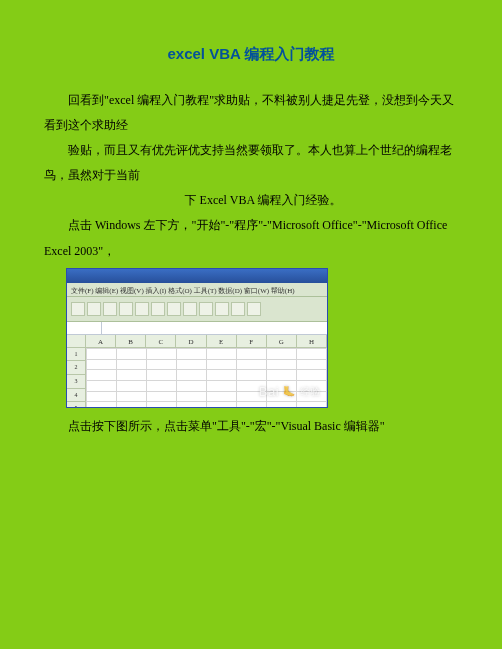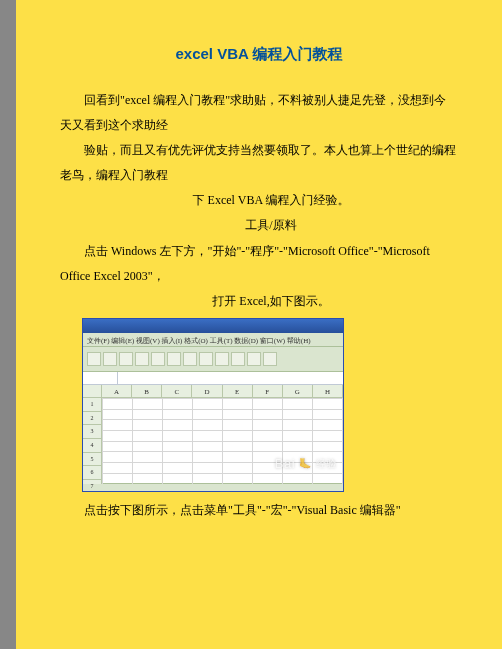--- a/index.html
+++ b/index.html
@@ -6,27 +6,26 @@
     margin: 0;
     padding: 0;
     background: #878787;
     font-family: SimSun, "宋体", serif;
     display: flex;
     justify-content: center;
   }
   .page {
     width: 502px;
     height: 649px;
-    background: #fde047;
+    background: #84cc16;
     box-sizing: border-box;
     padding: 38px 44px 20px 44px;
     font-size: 12px;
     line-height: 2.1;
     color: #000;
-    margin-left: 16px;
   }
   .title {
     text-align: center;
     font-family: SimHei, "黑体", sans-serif;
     font-weight: bold;
     font-size: 15px;
     color: #03519b;
     margin: 0 0 18px 0;
   }
   .para {
@@ -34,21 +33,21 @@
     text-indent: 2em;
   }
   .para-noindent {
     margin: 0;
     text-indent: 2em;
     text-align: center;
   }
   .screenshot {
     margin: 4px 0 0 22px;
     width: 262px;
-    height: 174px;
+    height: 140px;
     border: 1px solid #2a4db0;
     background: #d7e4f2;
     box-sizing: border-box;
     position: relative;
     overflow: hidden;
   }
   .excel-titlebar {
     height: 14px;
     background: linear-gradient(#3a6ec4, #274f9a);
   }
@@ -128,21 +127,21 @@
       repeating-linear-gradient(90deg, #d6d6d6 0 1px, transparent 1px 30px);
   }
   .sheet-tabs {
     height: 12px;
     background: #dae5cf;
     border-top: 1px solid #acc09a;
   }
   .watermark {
     position: absolute;
     right: 6px;
-    bottom: 14px;
+    bottom: 2px;
     font-family: Arial, sans-serif;
     font-size: 13px;
     color: rgba(255,255,255,0.72);
     text-shadow: 0 0 3px rgba(0,0,0,0.28);
     letter-spacing: 0.5px;
     display:flex;
     align-items:center;
     gap:4px;
   }
   .watermark .zh {
@@ -152,25 +151,23 @@
   }
 </style>
 </head>
 <body>
 
 <div class="page">
 
   <h1 class="title">excel VBA 编程入门教程</h1>
 
   <p class="para">回看到"excel 编程入门教程"求助贴，不料被别人捷足先登，没想到今天又看到这个求助经</p>
-  <p class="para">验贴，而且又有优先评优支持当然要领取了。本人也算上个世纪的编程老鸟，编程入门教程</p>
+  <p class="para">验贴，而且又有优先评优支持当然要领取了。本人也算上个世纪的编程老鸟，虽然对于当前</p>
   <p class="para-noindent">下 Excel VBA 编程入门经验。</p>
-  <p class="para-noindent">工具/原料</p>
   <p class="para">点击 Windows 左下方，"开始"-"程序"-"Microsoft Office"-"Microsoft Office Excel 2003"，</p>
-  <p class="para-noindent">打开 Excel,如下图示。</p>
 
   <div class="screenshot">
     <div class="excel-titlebar"></div>
     <div class="excel-menubar">文件(F)  编辑(E)  视图(V)  插入(I)  格式(O)  工具(T)  数据(D)  窗口(W)  帮助(H)</div>
     <div class="excel-toolbar">
       <div class="tb-btn"></div>
       <div class="tb-btn"></div>
       <div class="tb-btn"></div>
       <div class="tb-btn"></div>
       <div class="tb-btn"></div>

